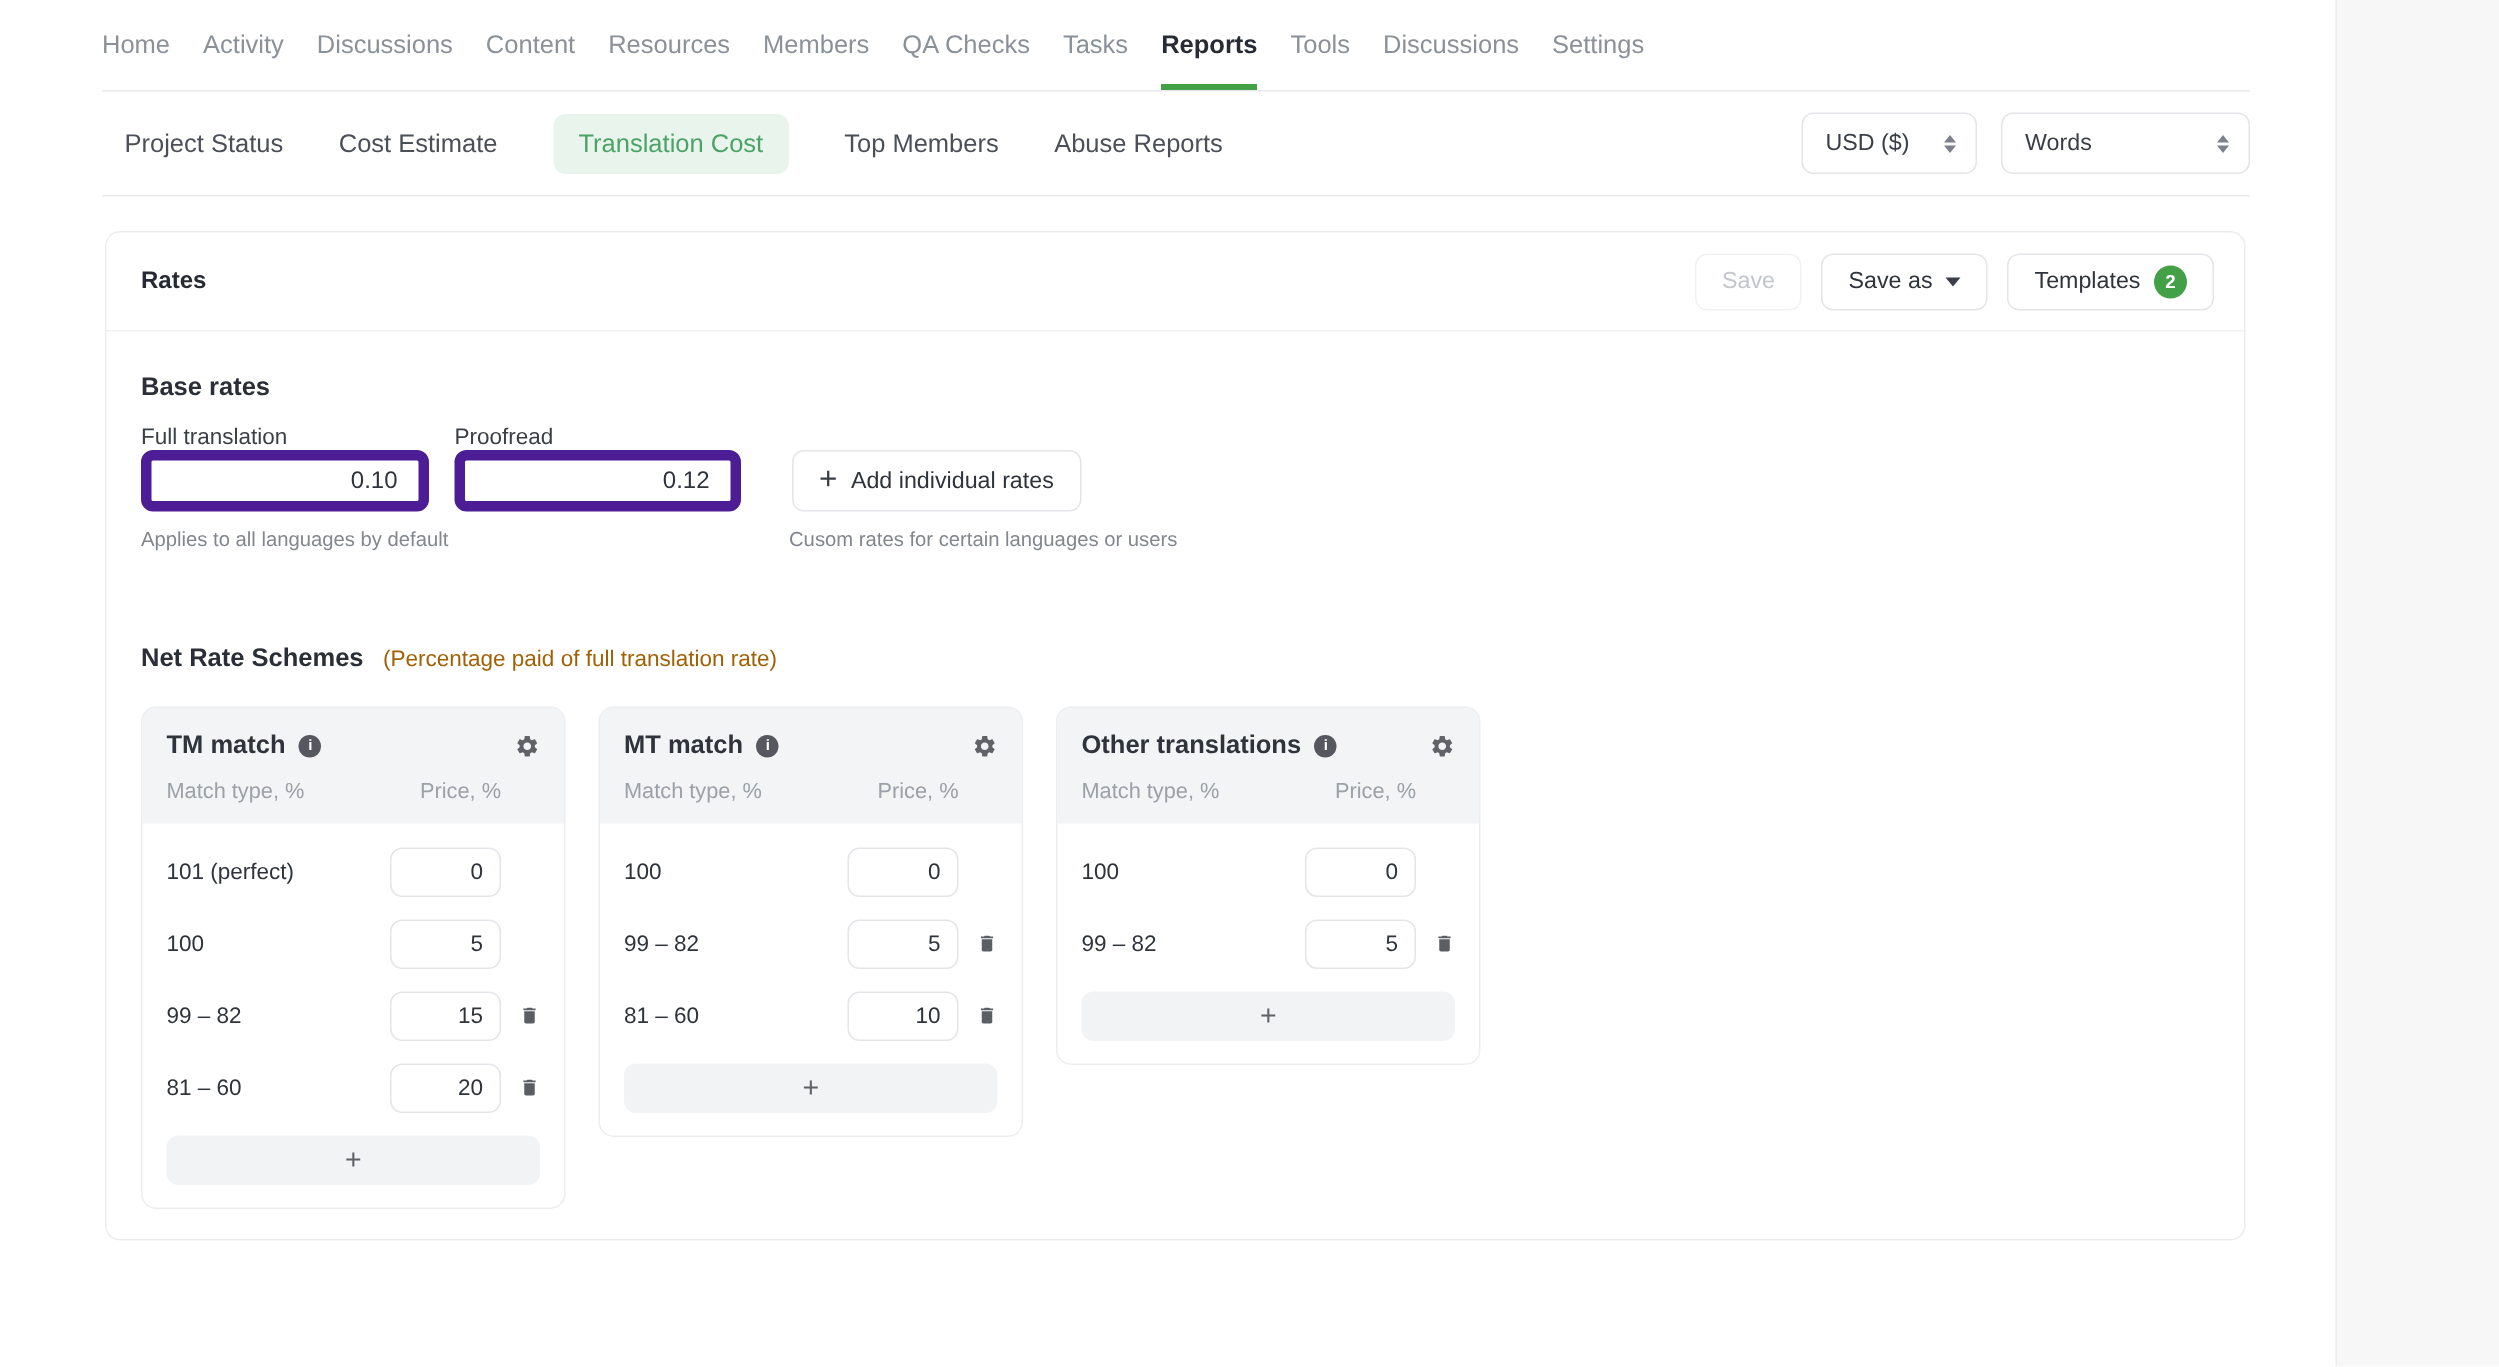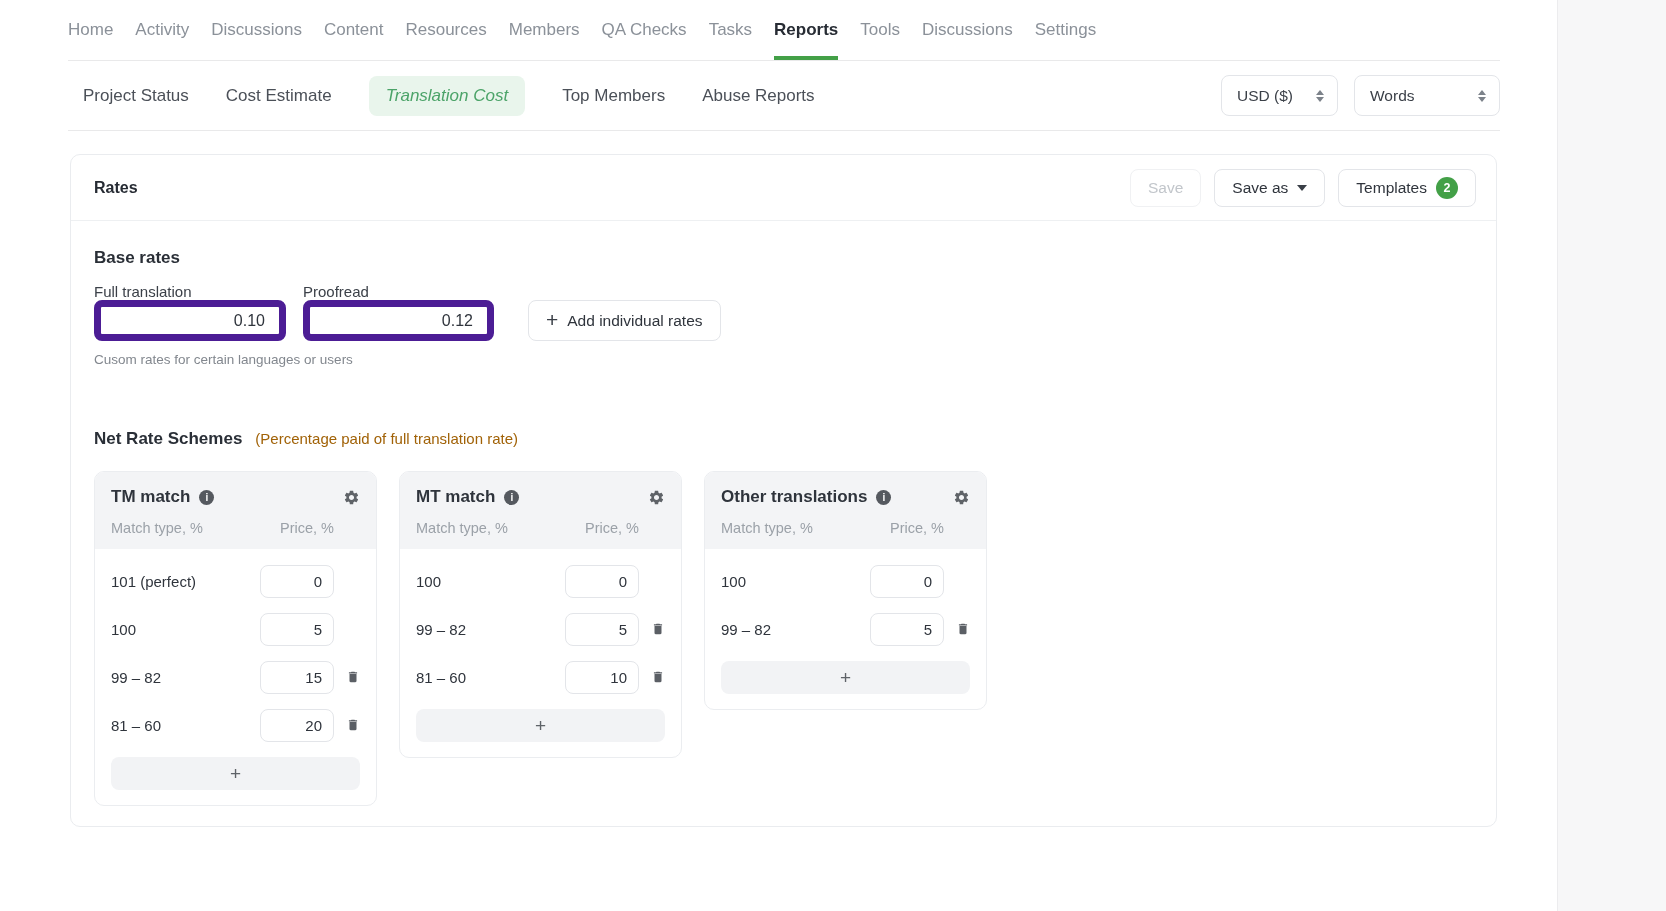--- a/index.html
+++ b/index.html
@@ -14,27 +14,27 @@
 
   
   .topnav { display:flex; align-items:stretch; height:61px; border-bottom:1px solid #e9e9ea; gap:22px; }
   .topnav .nav-item { display:flex; align-items:center; font-size:17px; color:#8b9199;
     border-bottom:4px solid transparent; padding-top:4px; cursor:pointer; white-space:nowrap; }
   .topnav .nav-item.active { color:#272c34; font-weight:700; border-bottom-color:#43a047; }
 
   
   .subnav { display:flex; align-items:center; height:70px; border-bottom:1px solid #e9e9ea; padding-left:15px; gap:37px; }
   .subnav .subtab { font-size:17px; color:#4b5058; cursor:pointer; white-space:nowrap; }
-  .subnav .subtab.active { background:#e9f5ec; color:#4ba368; padding:10px 17px; border-radius:8px;font-style:italic; }
+  .subnav .subtab.active { background:#e9f5ec; color:#4ba368; padding:10px 17px; border-radius:8px; }
   .subnav-right { margin-left:auto; display:flex; gap:16px; }
   .select { height:41px; border:1px solid #e3e5e9; border-radius:8px; background:#fff;
     display:flex; align-items:center; justify-content:space-between; padding:0 13px 0 15px;
     font-size:15.5px; color:#3a3f47; cursor:pointer; }
   .select.currency { width:117px; }
-  .select.unit { width:146px; }
+  .select.unit { width:166px; }
   .sort-arrows { display:flex; flex-direction:column; gap:2px; }
   .sort-arrows i { display:block; width:0; height:0; border-left:4.5px solid transparent; border-right:4.5px solid transparent; }
   .sort-arrows .up { border-bottom:5px solid #7c828a; }
   .sort-arrows .down { border-top:5px solid #7c828a; }
 
   
   .card { margin:23px 0 0 2px; width:1427px; border:1px solid #eaecef; border-radius:10px; background:#fff; padding-bottom:20px; }
   .card-header { height:66px; display:flex; align-items:center; justify-content:space-between;
     padding:0 20px 0 23px; border-bottom:1px solid #eef0f2; }
   .card-title { font-size:16px; font-weight:700; color:#262b33; }
@@ -164,20 +164,21 @@
           <div class="field-label">Proofread</div>
           <input class="rate-input" type="text" value="0.12" style="">
         </div>
         <button class="btn add-rates">
           <span class="plus-glyph">+</span>
           <span>Add individual rates</span>
         </button>
       </div>
 
       <div class="hints-row">
+        <span>Applies to all languages by default</span>
         <span>Cusom rates for certain languages or users</span>
       </div>
 
       <div class="net-heading-row">
         <span class="section-heading">Net Rate Schemes</span>
         <span class="net-sub">(Percentage paid of full translation rate)</span>
       </div>
 
 
       <div class="schemes-row">

